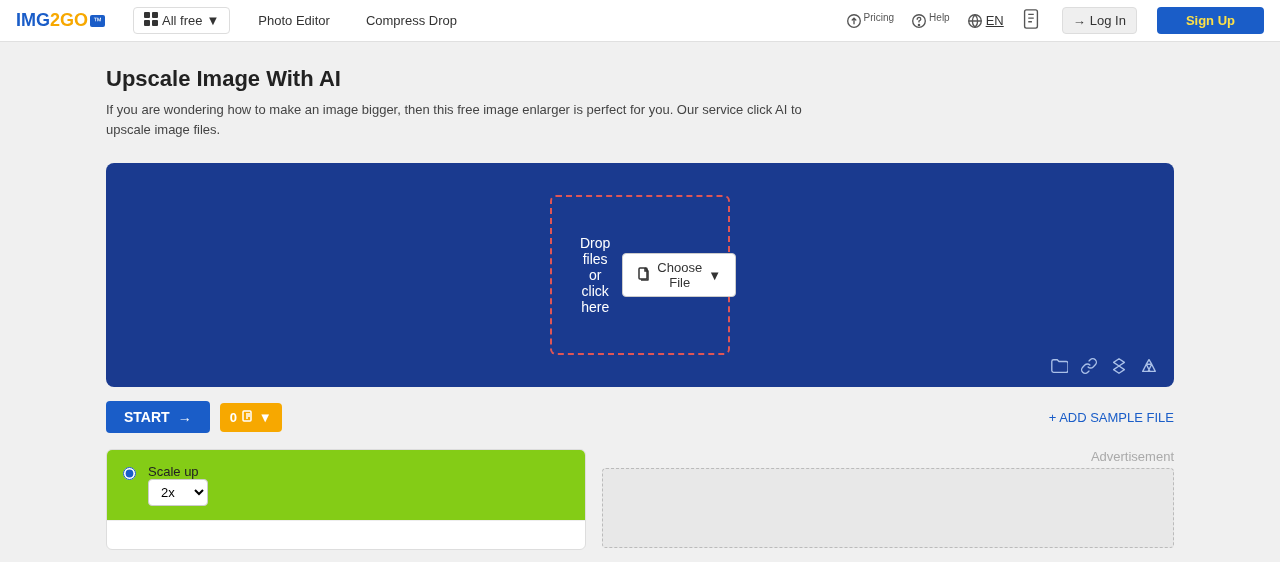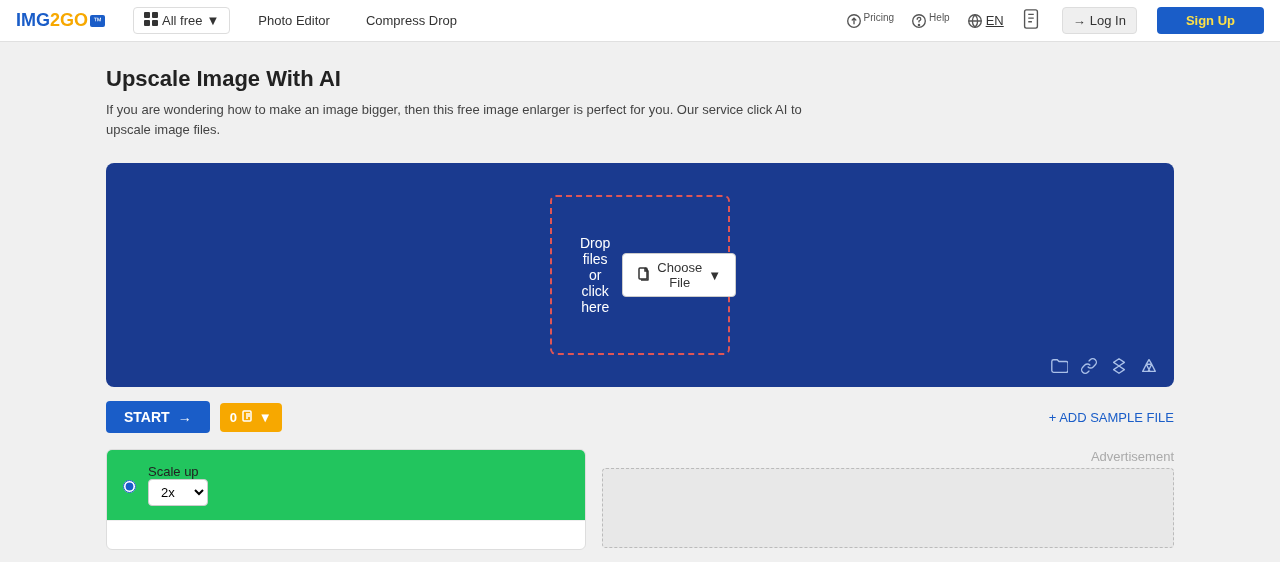--- a/index.html
+++ b/index.html
@@ -256,21 +256,21 @@
       overflow: hidden;
     }
     .option-row {
       display: flex;
       align-items: flex-start;
       gap: 12px;
       padding: 14px 16px;
       border-bottom: 1px solid #eee;
     }
     .option-row:last-child { border-bottom: none; }
-    .option-row.active { background: #22c55e; align-items: center; }
+    .option-row.active { background: #84cc16; }
     .option-radio {
       margin-top: 3px;
       accent-color: #1a5dc8;
       cursor: pointer;
     }
     .option-label {
       font-size: 13px;
       color: #222;
       font-weight: 500;
     }

